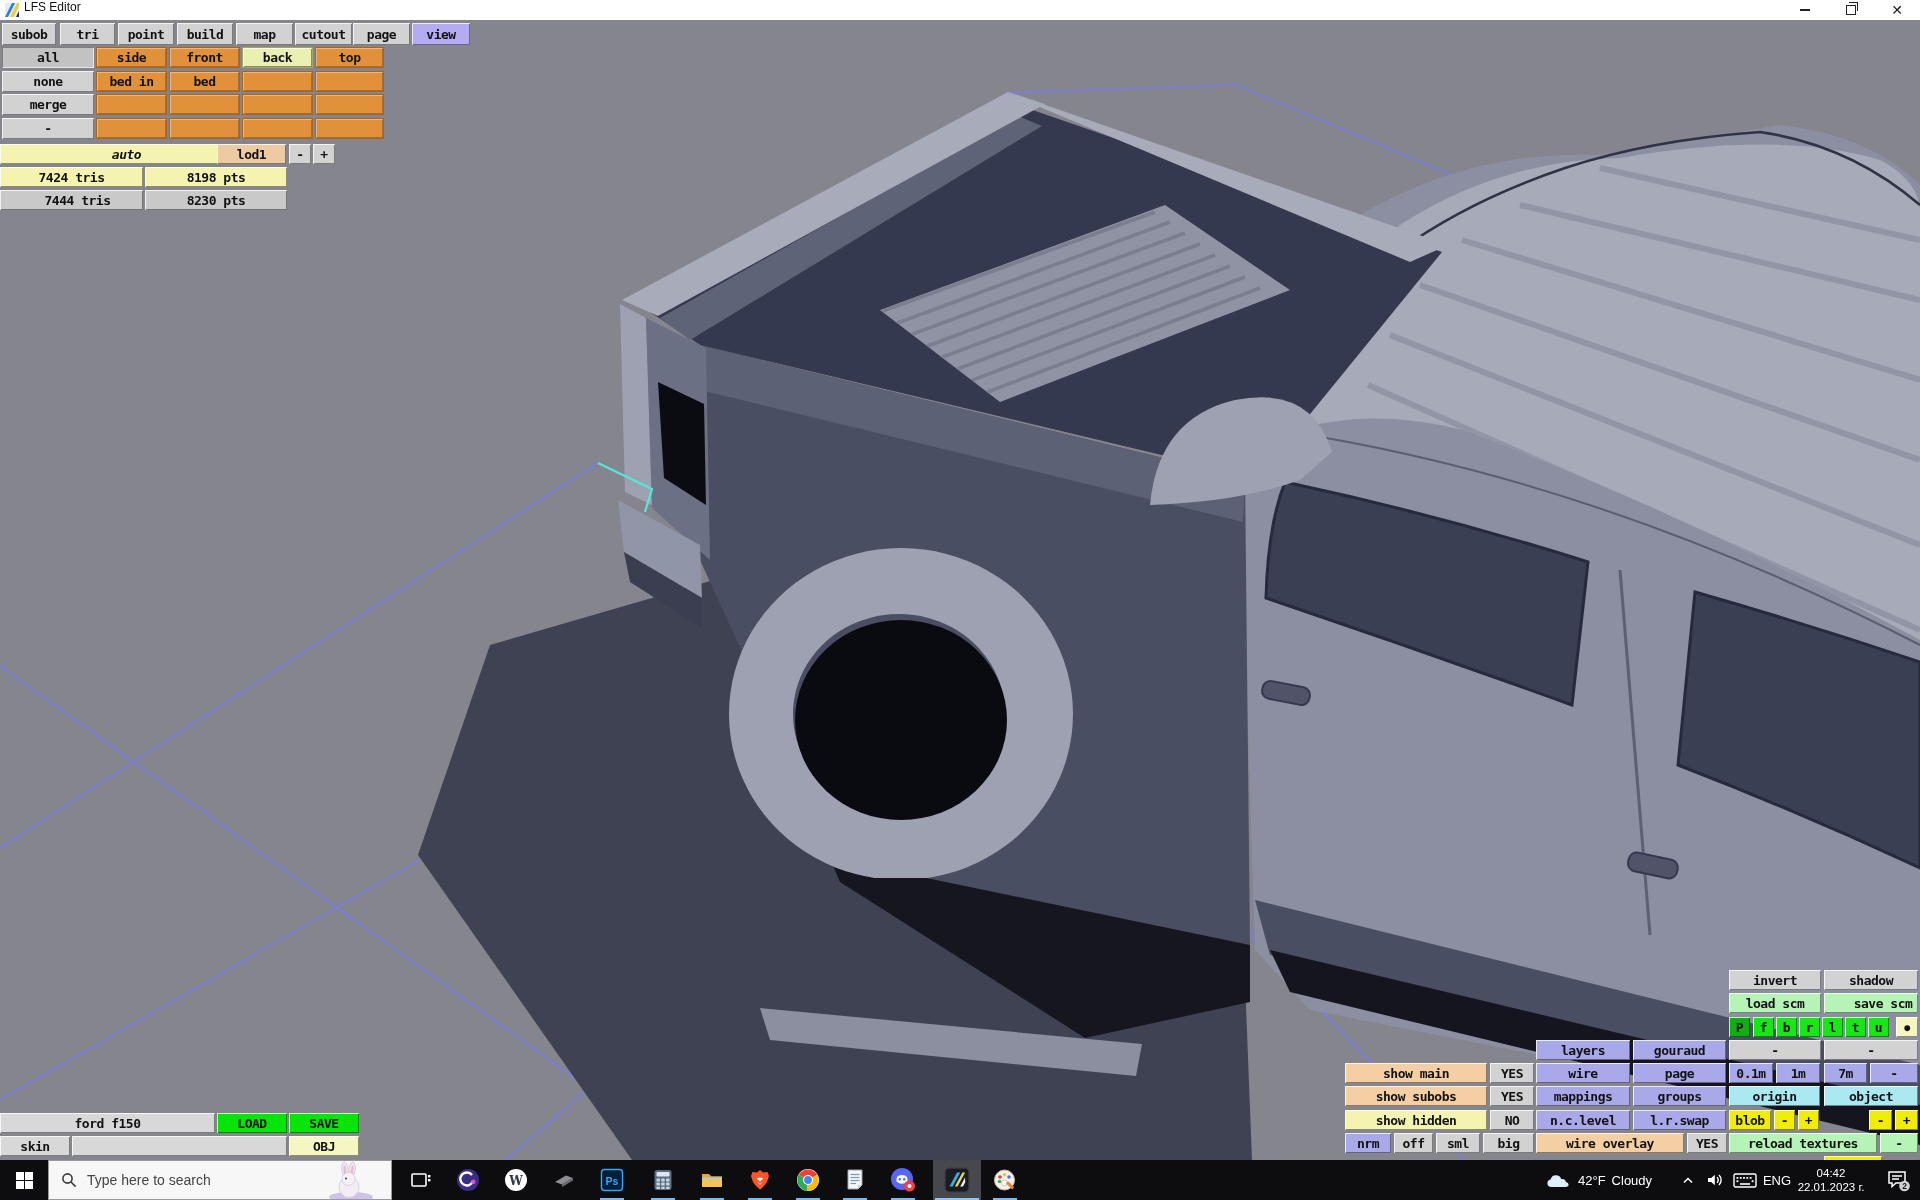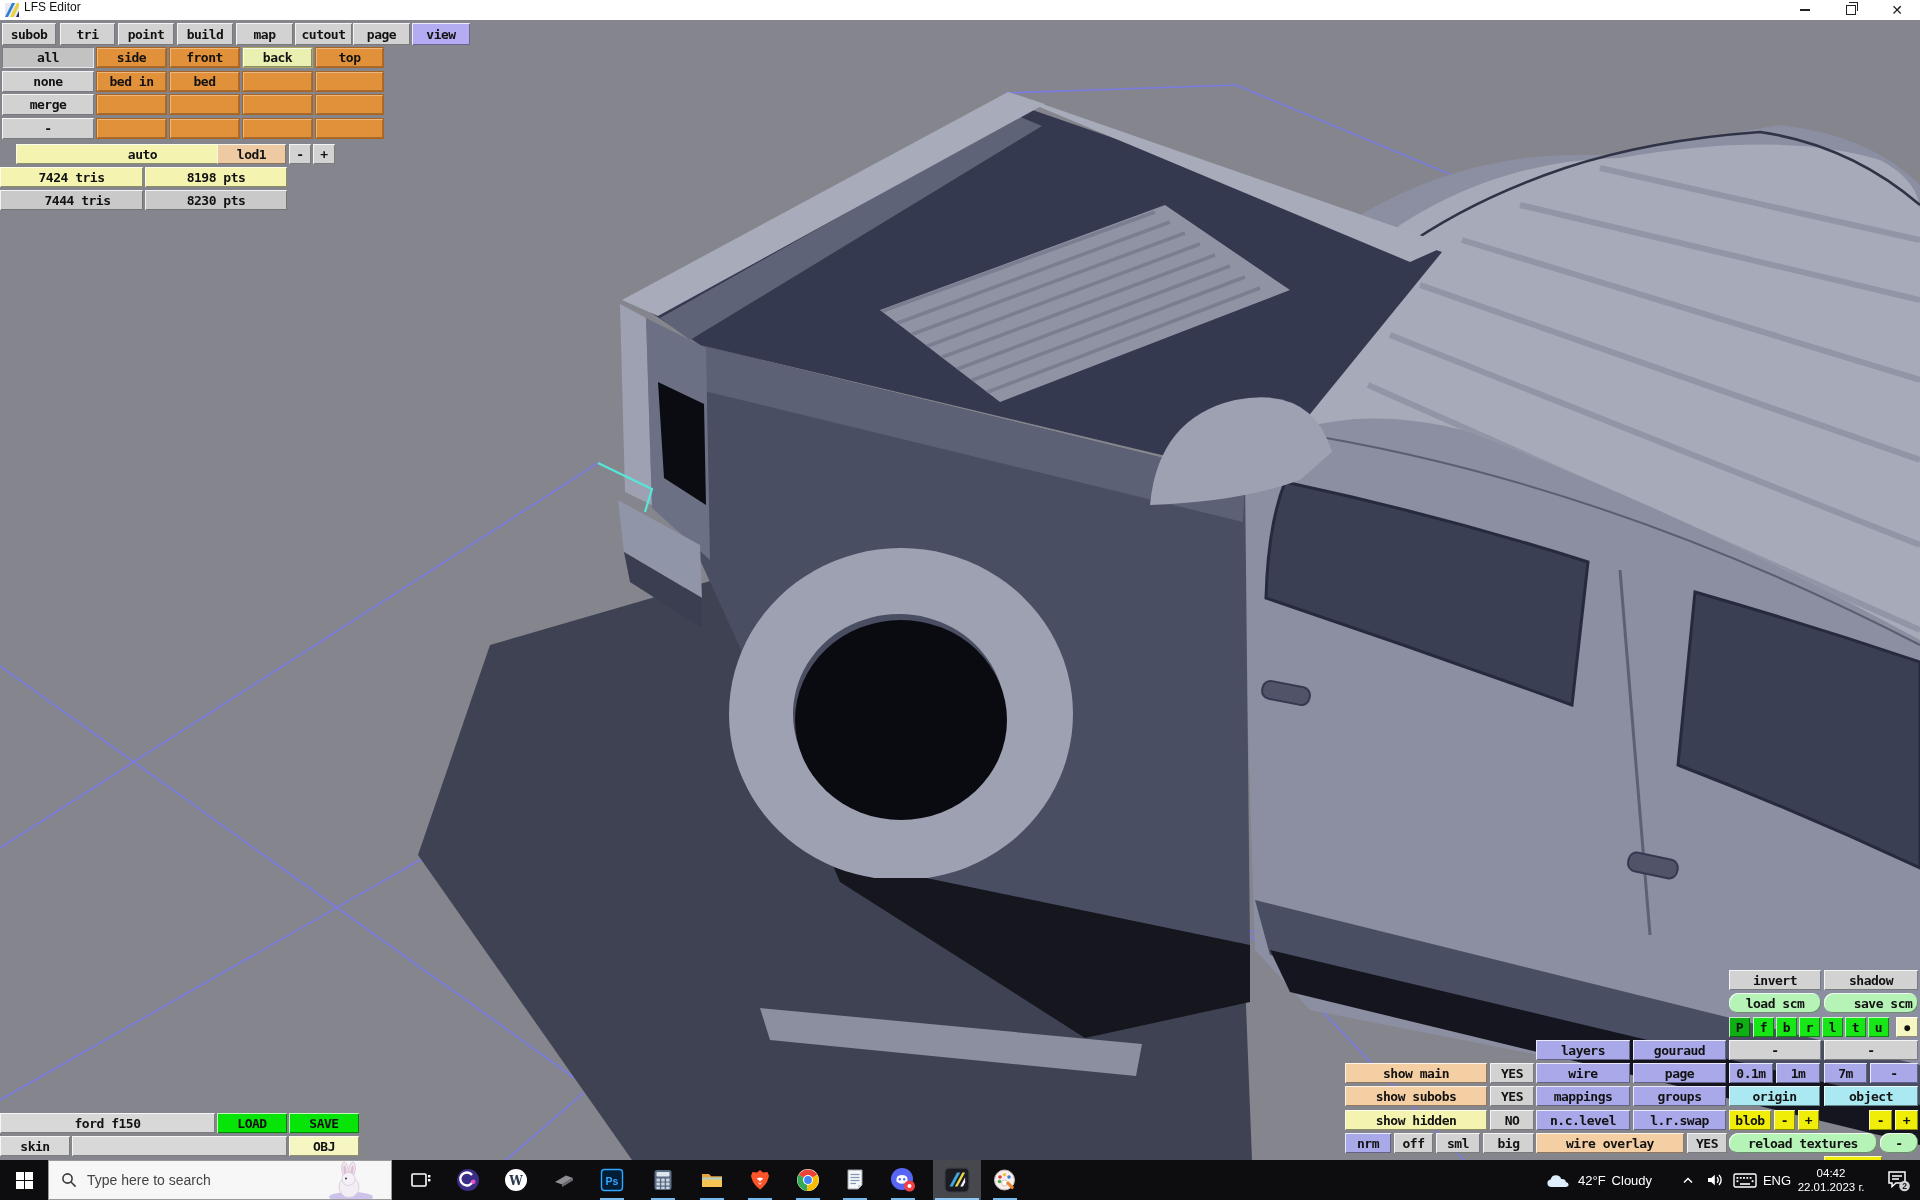--- a/index.html
+++ b/index.html
@@ -25,21 +25,21 @@
   .paleyellow{background:#f4f4b0;}
   .tan{background:#eecaa2;}
   .gray2{background:#c9c9c9;}
   .gray3{background:#d8d8d8;}
   .green{background:#07e407;}
   .cream{background:#f6f6c2;}
   .purple{background:#a9a9e9;}
   .orange{background:#f5cfa4;}
   .yellow{background:#f0ee08;}
   .cyan{background:#abe9f2;}
-  .lgreen{background:#b6f3b6;border-radius:9px;}
+  .lgreen{background:#b6f3b6;}
   .dgreen{background:#0fae12;}
   .bgreen{background:#17e617;}
   .dotcell{font-size:10px;}
   .panel{position:absolute;left:0;top:0;z-index:10;}
   
   .taskbar{position:absolute;left:0;top:1160px;width:1920px;height:40px;background:#0d0d10;z-index:50;}
   .tb-start{position:absolute;left:0;top:0;width:48px;height:40px;display:flex;align-items:center;justify-content:center;cursor:pointer;}
   .winlogo{position:relative;width:17px;height:17px;}
   .winlogo span{position:absolute;width:8px;height:8px;background:#fff;}
   .winlogo .q2{left:9px;top:0;} .winlogo .q3{left:0;top:9px;} .winlogo .q4{left:9px;top:9px;}
@@ -211,21 +211,21 @@
     <div class="btn h21 orangecell" style="left:96px;top:94px;width:71px;"></div>
     <div class="btn h21 orangecell" style="left:169px;top:94px;width:71px;"></div>
     <div class="btn h21 orangecell" style="left:242px;top:94px;width:71px;"></div>
     <div class="btn h21 orangecell" style="left:315px;top:94px;width:69px;"></div>
 
     <div class="btn h21 orangecell" style="left:96px;top:118px;width:71px;"></div>
     <div class="btn h21 orangecell" style="left:169px;top:118px;width:71px;"></div>
     <div class="btn h21 orangecell" style="left:242px;top:118px;width:71px;"></div>
     <div class="btn h21 orangecell" style="left:315px;top:118px;width:69px;"></div>
 
-    <div class="btn paleyellow" style="left:16px;top:144px;width:253px;">auto</div>
+    <div class="btn paleyellow" style="left:0;top:144px;width:253px;font-style:italic;">auto</div>
     <div class="btn tan" style="left:217px;top:144px;width:69px;">lod1</div>
     <div class="btn" style="left:289px;top:144px;width:22px;">-</div>
     <div class="btn" style="left:313px;top:144px;width:22px;">+</div>
 
     <div class="btn paleyellow" style="left:0;top:167px;width:143px;">7424 tris</div>
     <div class="btn paleyellow" style="left:145px;top:167px;width:142px;">8198 pts</div>
     <div class="btn gray2" style="left:0;top:190px;width:143px;padding-left:12px;">7444 tris</div>
     <div class="btn gray2" style="left:145px;top:190px;width:142px;">8230 pts</div>
   </div>
 

